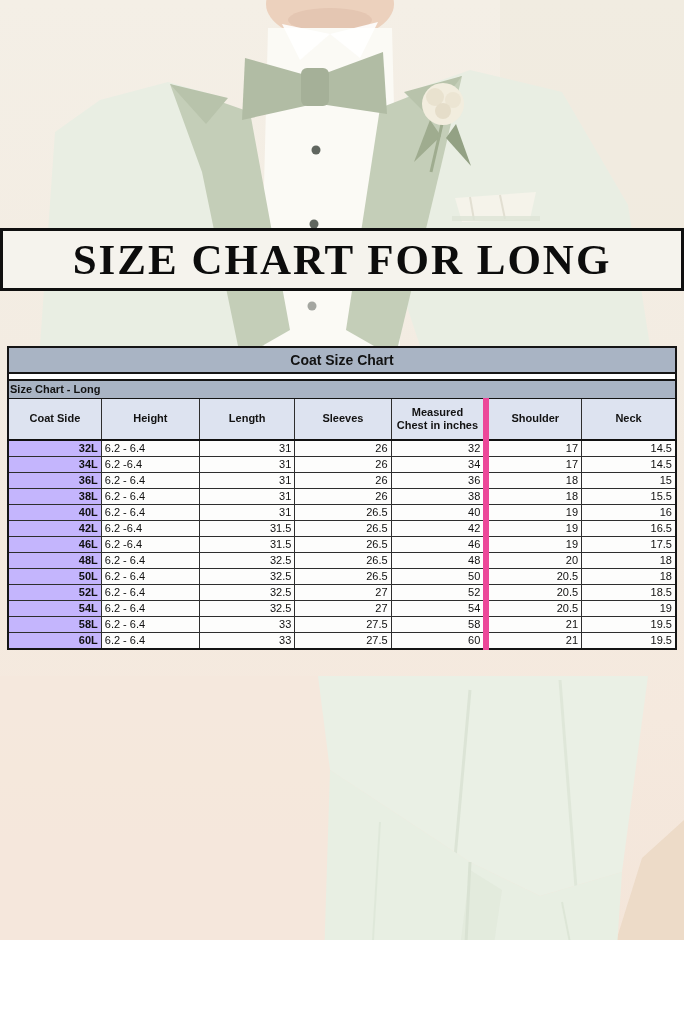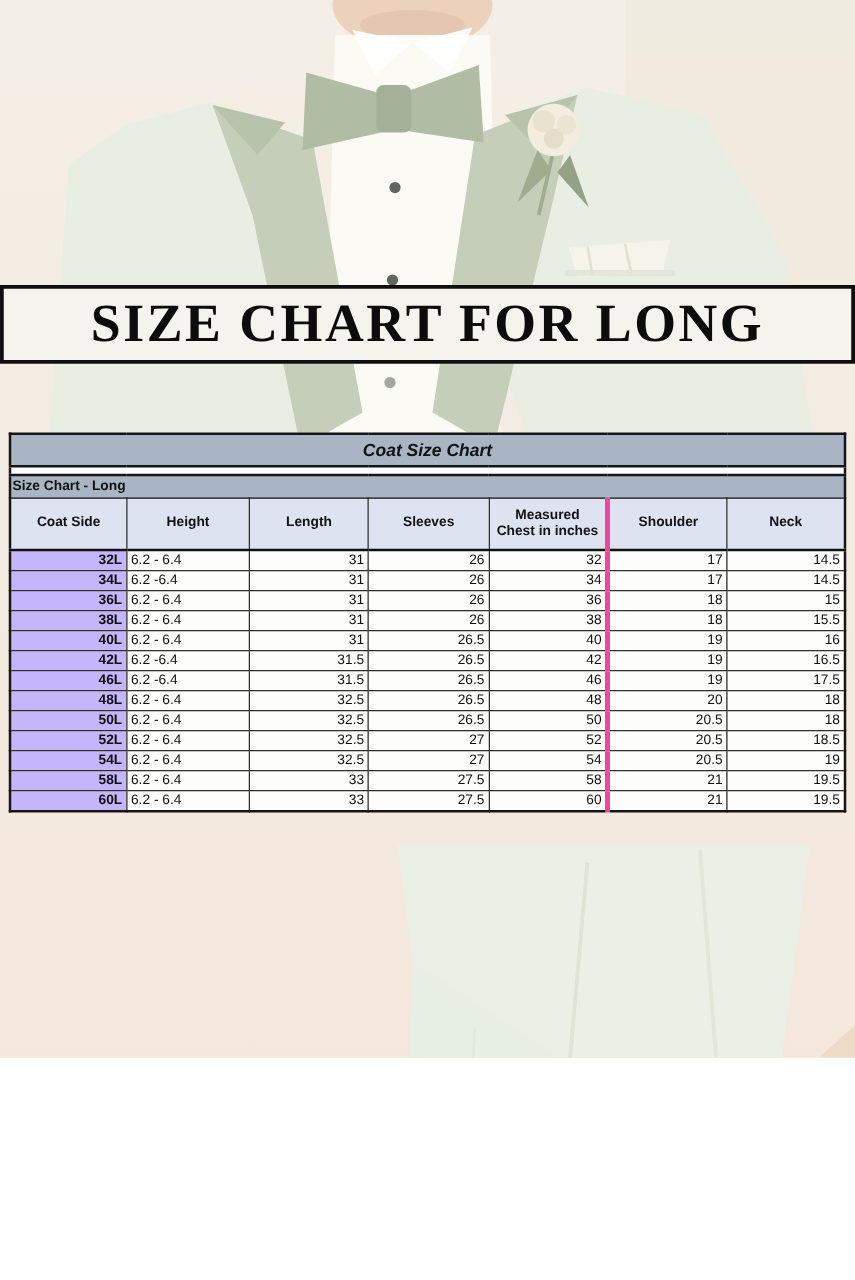--- a/index.html
+++ b/index.html
@@ -3,21 +3,21 @@
 <meta charset="utf-8">
 <style>
   html, body { margin: 0; padding: 0; }
   body {
     width: 684px; height: 1024px;
     font-family: "Liberation Sans", sans-serif;
     overflow: hidden;
   }
   .screen {
     position: relative;
-    width: 684px; height: 846px;
+    width: 684px; height: 940px;
     background: #f4eee5;
     overflow: hidden;
   }
   .photo-svg {
     position: absolute; left: 0; top: 0;
     width: 684px; height: 1024px;
     display: block;
   }
 
   
@@ -53,21 +53,20 @@
     font-family: "Liberation Sans", sans-serif;
     color: #101010;
   }
   .title-row th {
     background: #a9b4c4;
     font-size: 14px; font-weight: bold;
     height: 22px; line-height: 22px;
     text-align: center;
     border-bottom: 2px solid #151515;
     color: #121212;
-    font-style: italic;
   }
   .gap-row td {
     background: #ffffff;
     height: 5px;
     border-bottom: 2px solid #151515;
     padding: 0;
   }
   .subtitle-row th {
     background: #a9b4c4;
     font-size: 11px; font-weight: bold;
@@ -97,21 +96,21 @@
     overflow: hidden; white-space: nowrap;
   }
   td.c-size {
     background: #c4b5fd;
     font-weight: bold;
     text-align: right;
   }
   td.c-height { text-align: left; }
   td.c-num   { text-align: right; }
   
-  .header-row th:nth-child(5), tbody td:nth-child(5) { border-right: 4px solid #ec4899; margin-top: 32px; }
+  .header-row th:nth-child(5), tbody td:nth-child(5) { border-right: 6px solid #ec4899; margin-top: 32px; }
 </style>
 </head>
 <body>
 
 <div class="screen">
 
   <svg class="photo-svg" viewBox="0 0 684 1024" aria-hidden="true">
     <defs>
       <linearGradient id="bgGrad" x1="0" y1="0" x2="0" y2="1">
         <stop offset="0" stop-color="#f4efe6"></stop>

